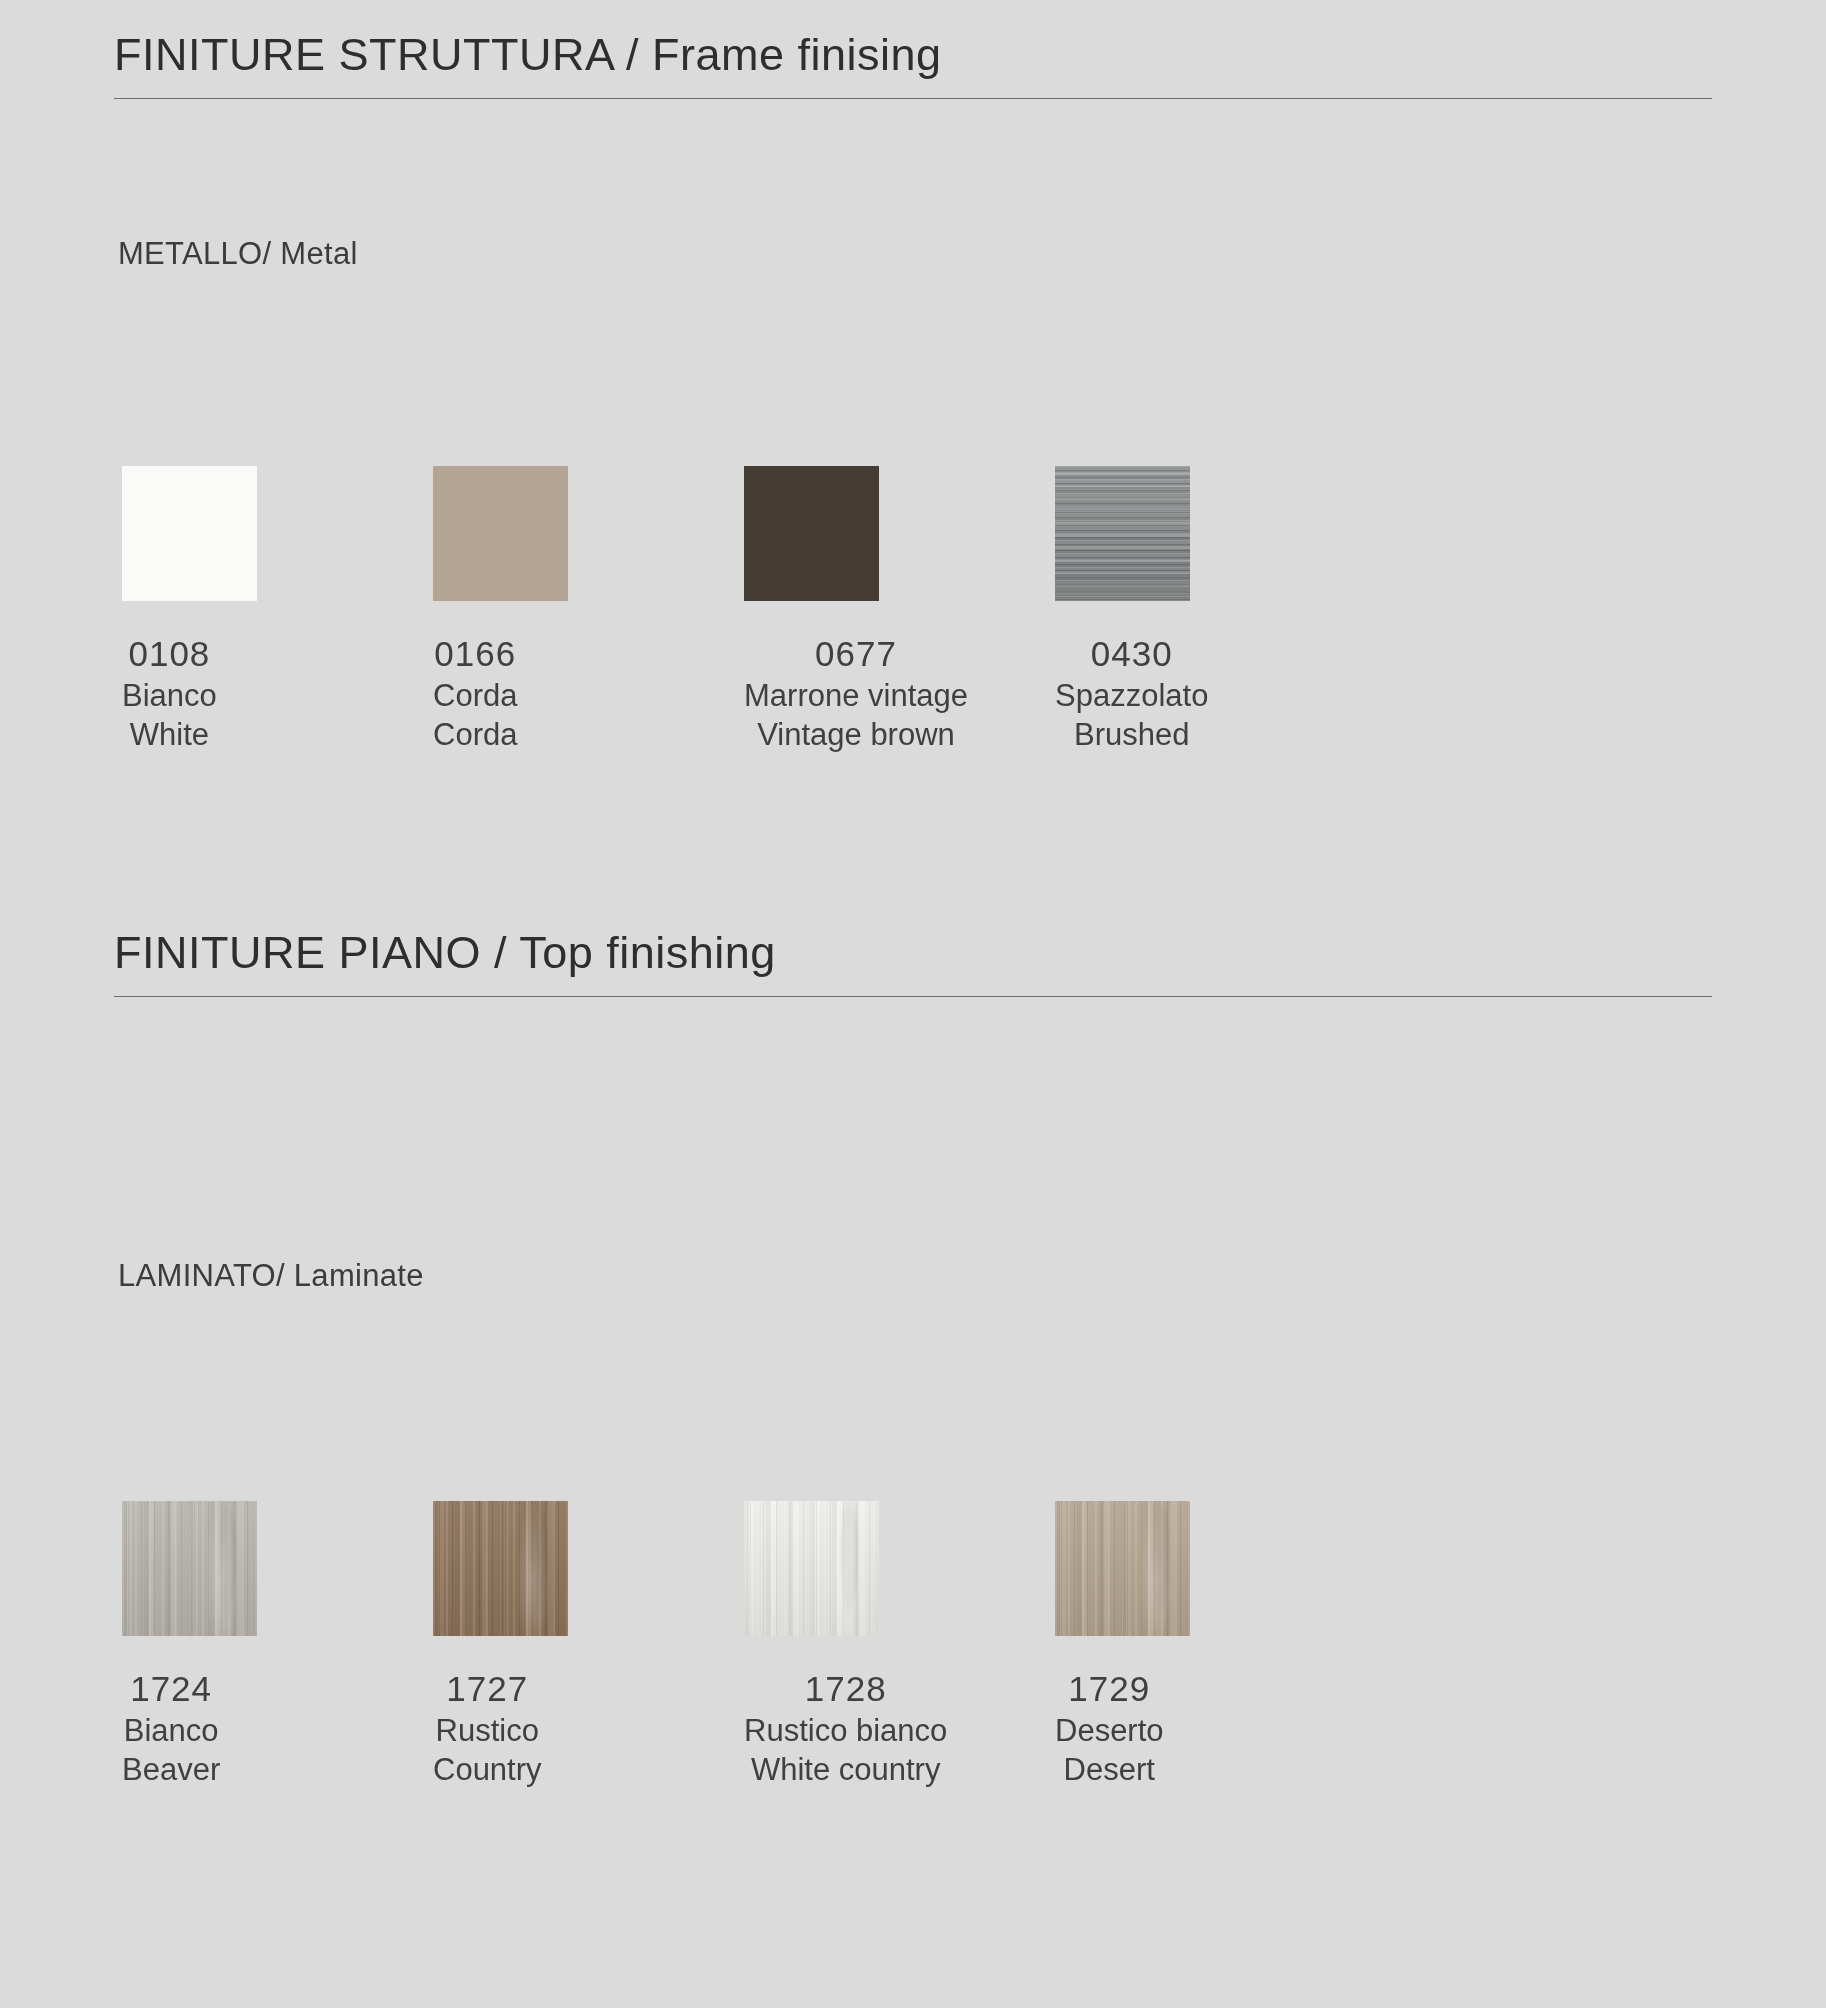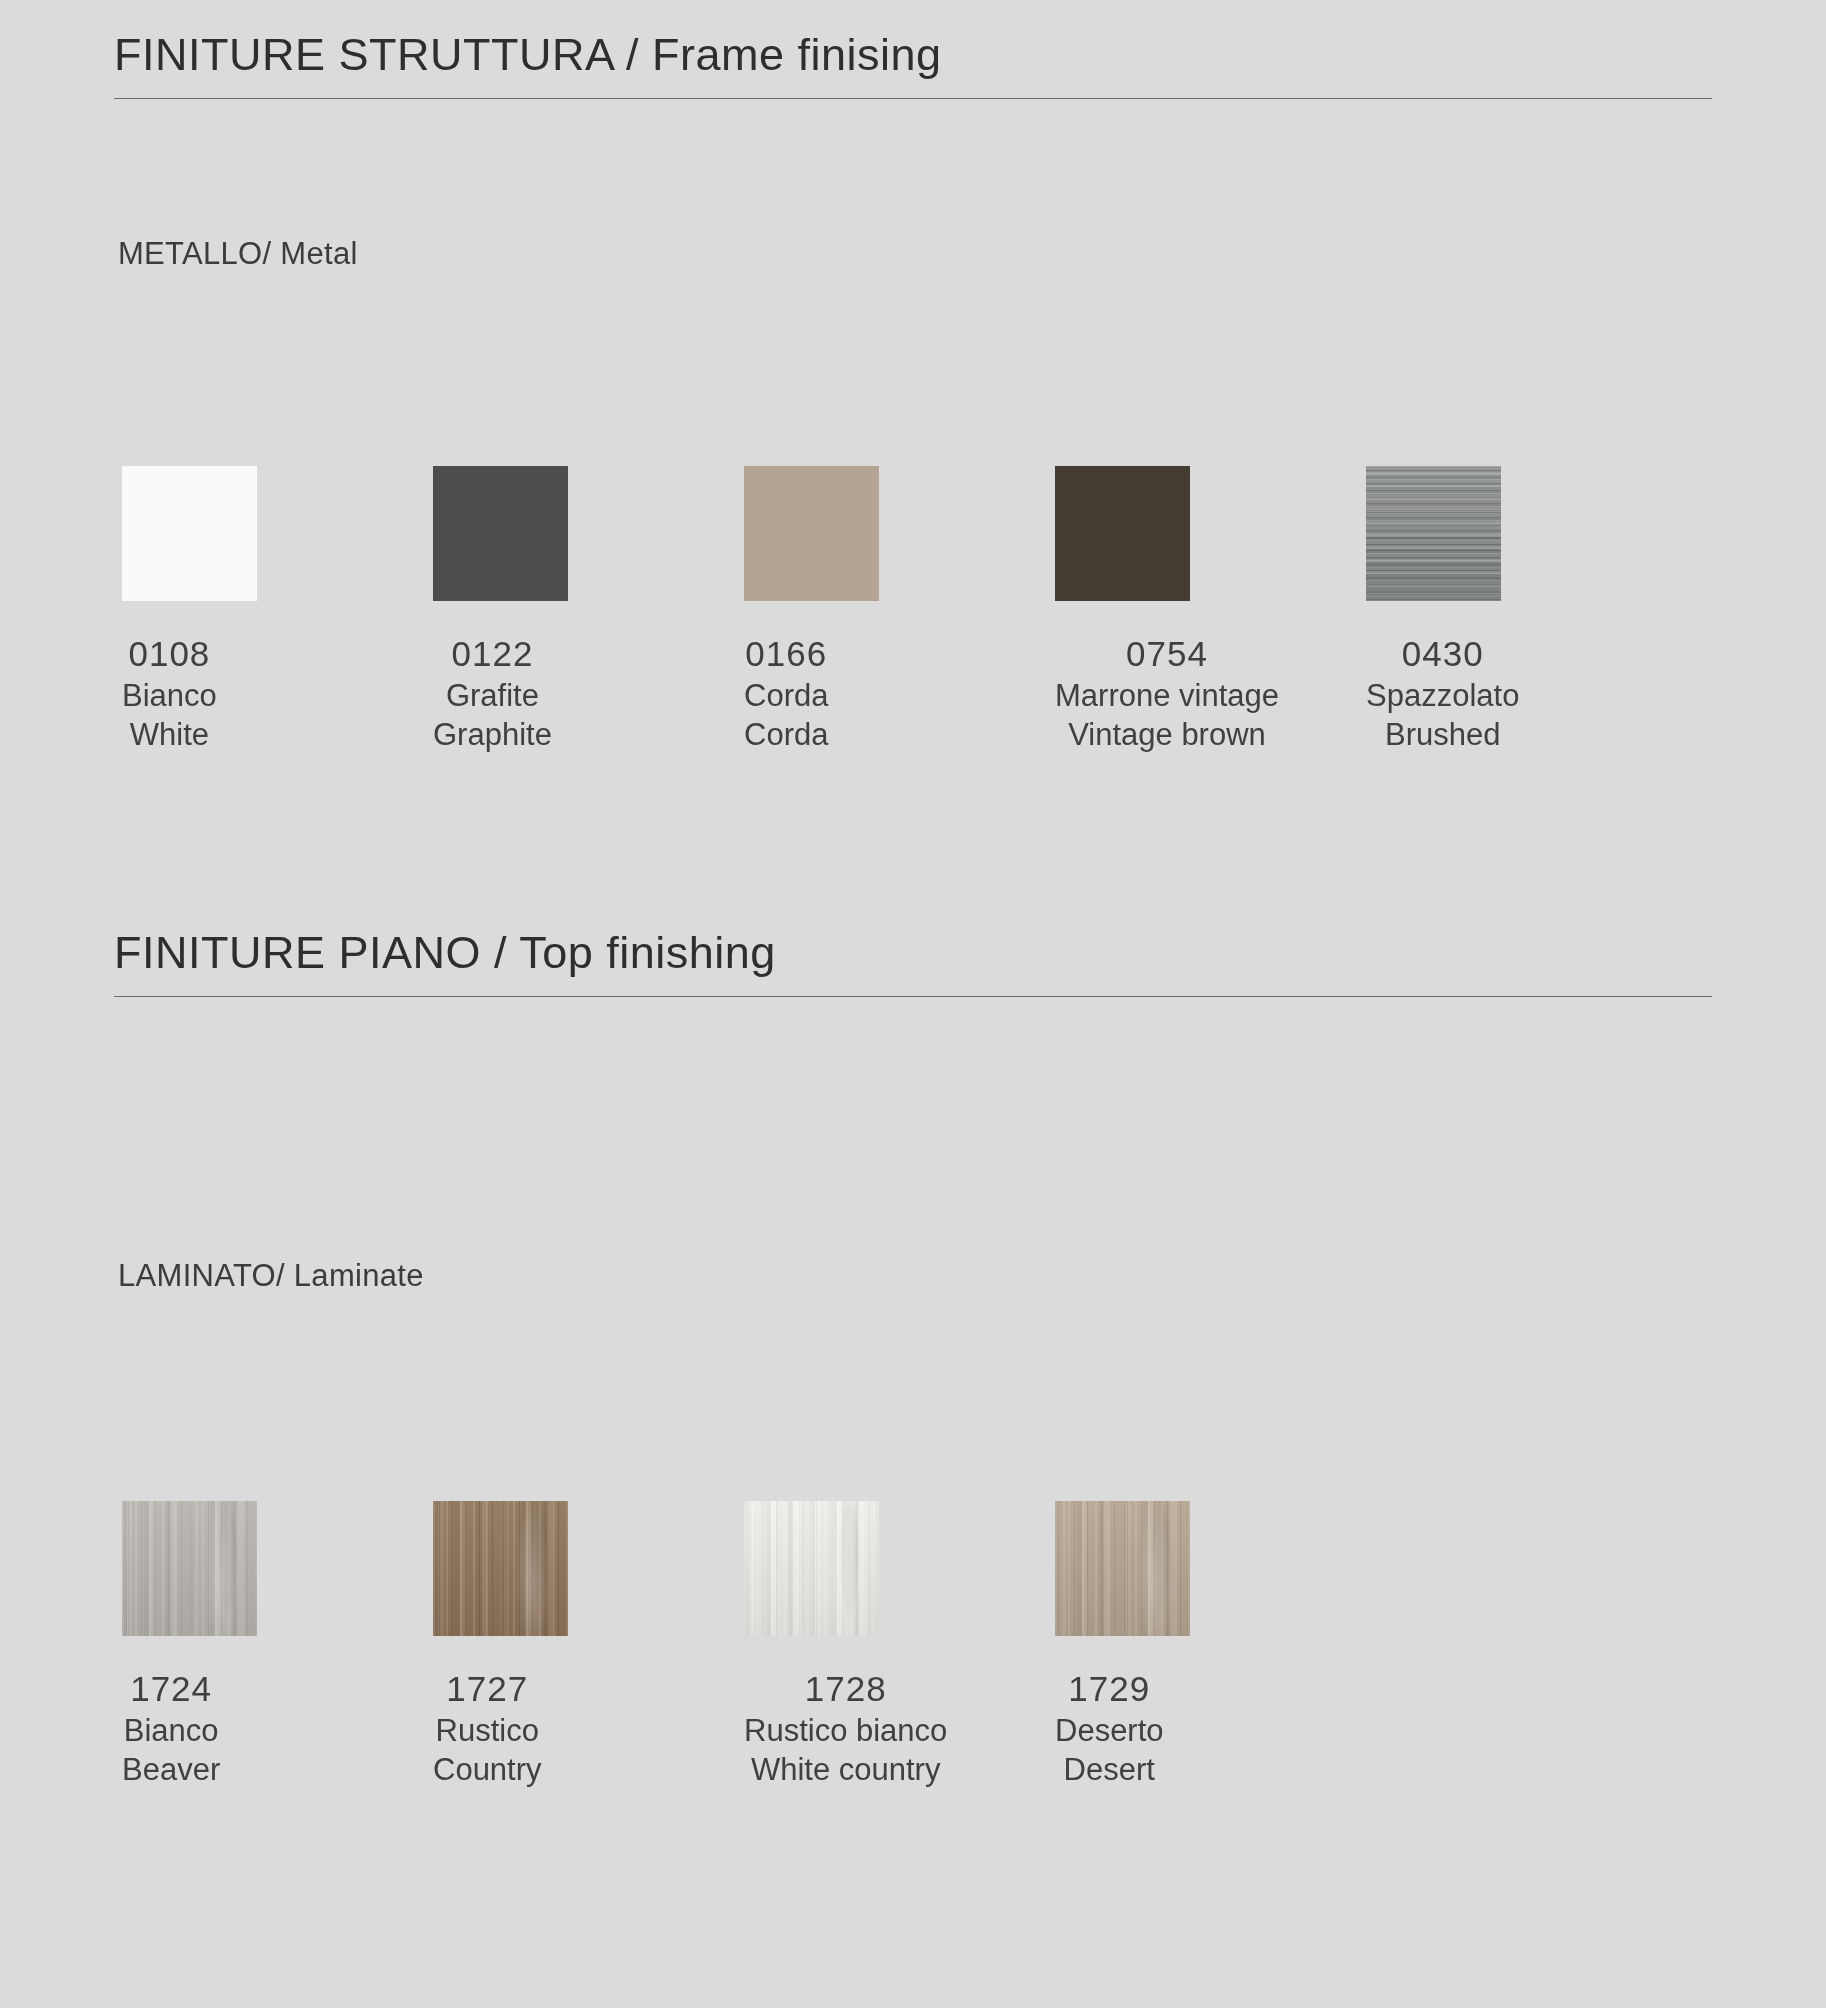--- a/index.html
+++ b/index.html
@@ -142,42 +142,34 @@
 
     <div class="swatch-cell">
       <div class="chip chip-solid" style="--c:#FAFAF8;"></div>
       <div class="labels">
         <div class="code">0108</div>
         <div class="name-it">Bianco</div>
         <div class="name-en">White</div>
       </div>
     </div>
 
-    <div class="swatch-cell">
-      <div class="chip chip-solid" style="--c:#4C4E4E;"></div>
-      <div class="labels">
-        <div class="code">0122</div>
-        <div class="name-it">Grafite</div>
-        <div class="name-en">Graphite</div>
-      </div>
-    </div>
 
     <div class="swatch-cell">
       <div class="chip chip-solid" style="--c:#B3A493;"></div>
       <div class="labels">
         <div class="code">0166</div>
         <div class="name-it">Corda</div>
         <div class="name-en">Corda</div>
       </div>
     </div>
 
     <div class="swatch-cell">
       <div class="chip chip-solid" style="--c:#453D33;"></div>
       <div class="labels">
-        <div class="code">0754</div>
+        <div class="code">0677</div>
         <div class="name-it">Marrone vintage</div>
         <div class="name-en">Vintage brown</div>
       </div>
     </div>
 
     <div class="swatch-cell">
       <div class="chip chip-brushed"></div>
       <div class="labels">
         <div class="code">0430</div>
         <div class="name-it">Spazzolato</div>

